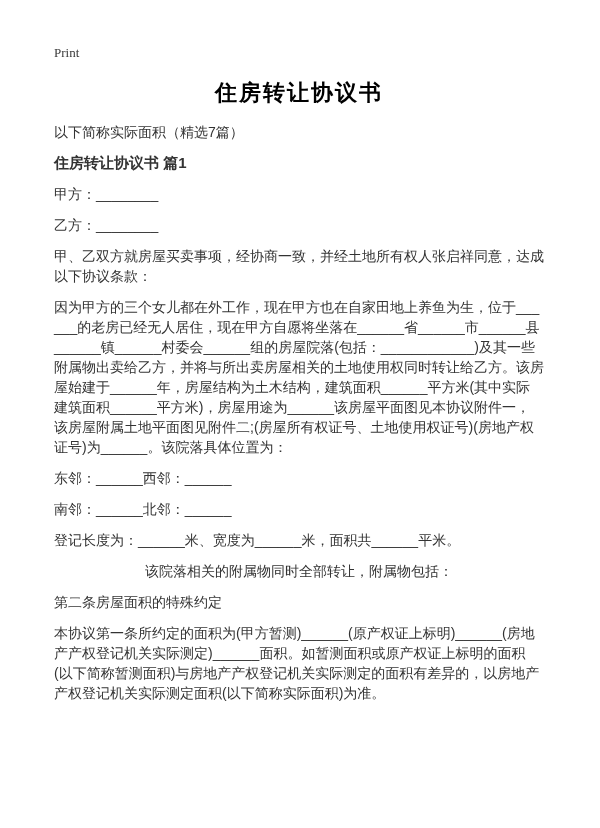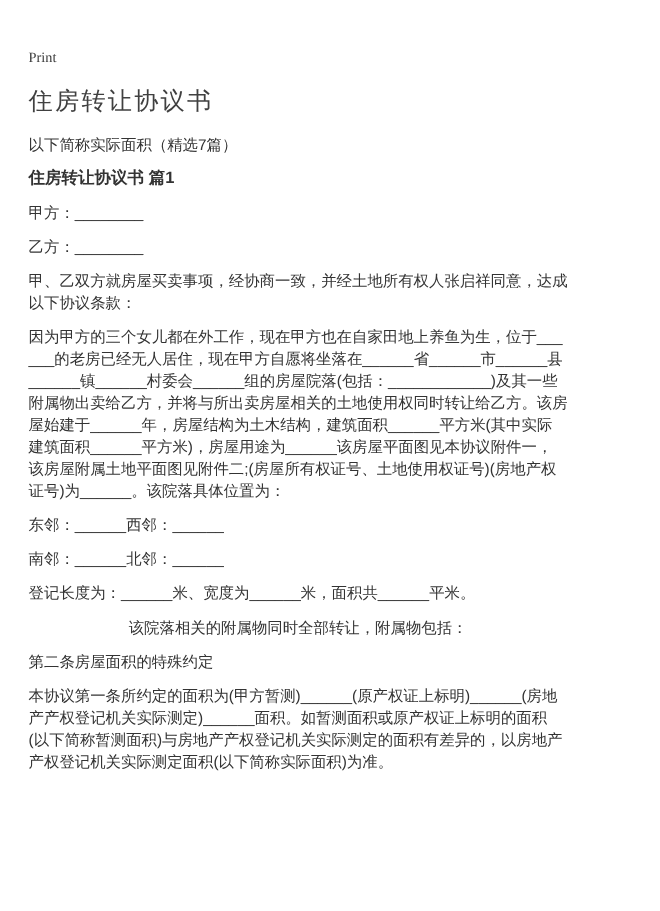--- a/index.html
+++ b/index.html
@@ -10,34 +10,36 @@
     width: 600px;
     height: 828px;
     background: #ffffff;
     color: #333333;
     font-family: "Liberation Sans", sans-serif;
     overflow: hidden;
   }
   .page {
     padding: 43px 55px 0 26px;
     width: 490px;
+    margin-left: 28px;
   }
   .print-link {
     font-family: "Liberation Serif", serif;
     font-size: 13px;
     color: #3a3a3a;
     margin: 0 0 18px 0;
     cursor: pointer;
     display: inline-block;
   }
   .doc-title {
     font-size: 22px;
     line-height: 28px;
-    font-weight: normal;
-    color: #404040;
+    font-weight: bold;
+    text-align: center;
+    color: #000000;
     margin: 0 0 15px 0;
     letter-spacing: 2px;
   }
   .para {
     font-size: 14px;
     line-height: 20px;
     margin: 0 0 11px 0;
     color: #333333;
     word-break: break-all;
   }

